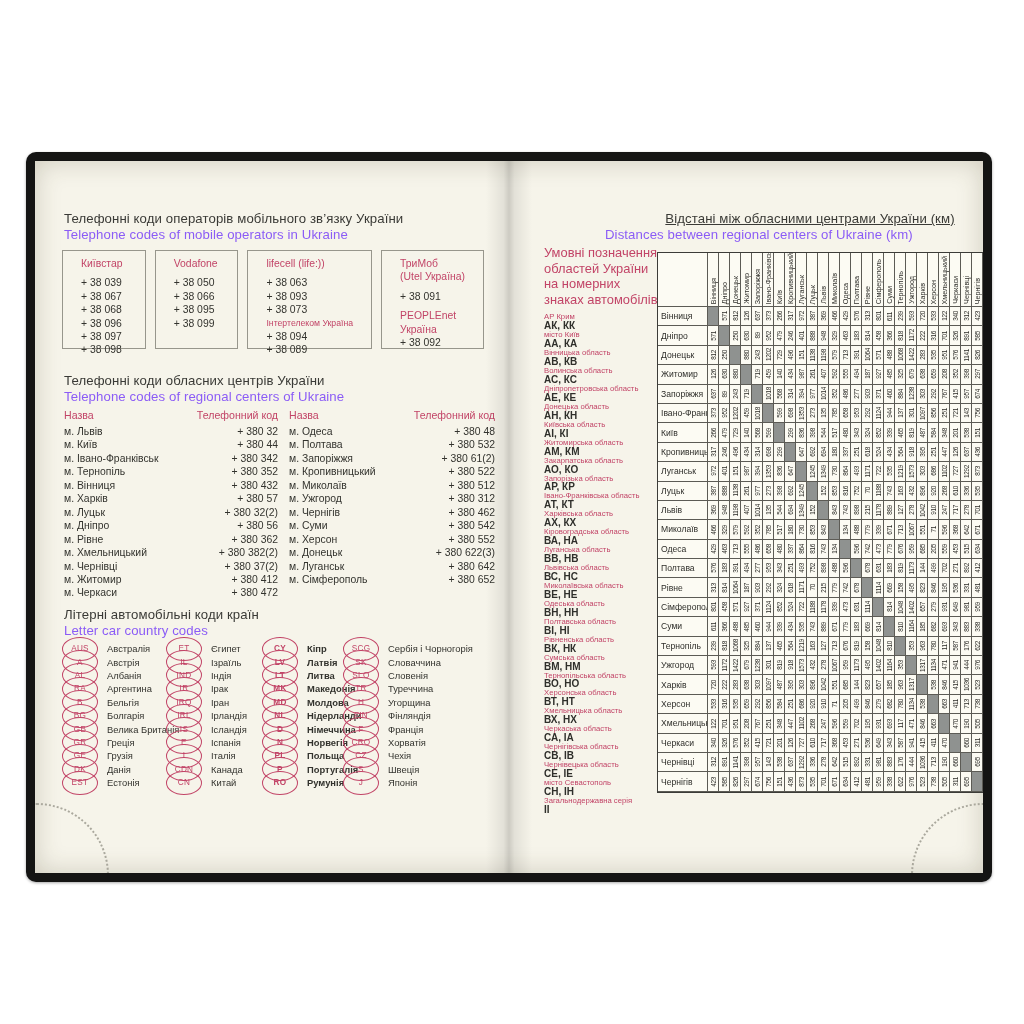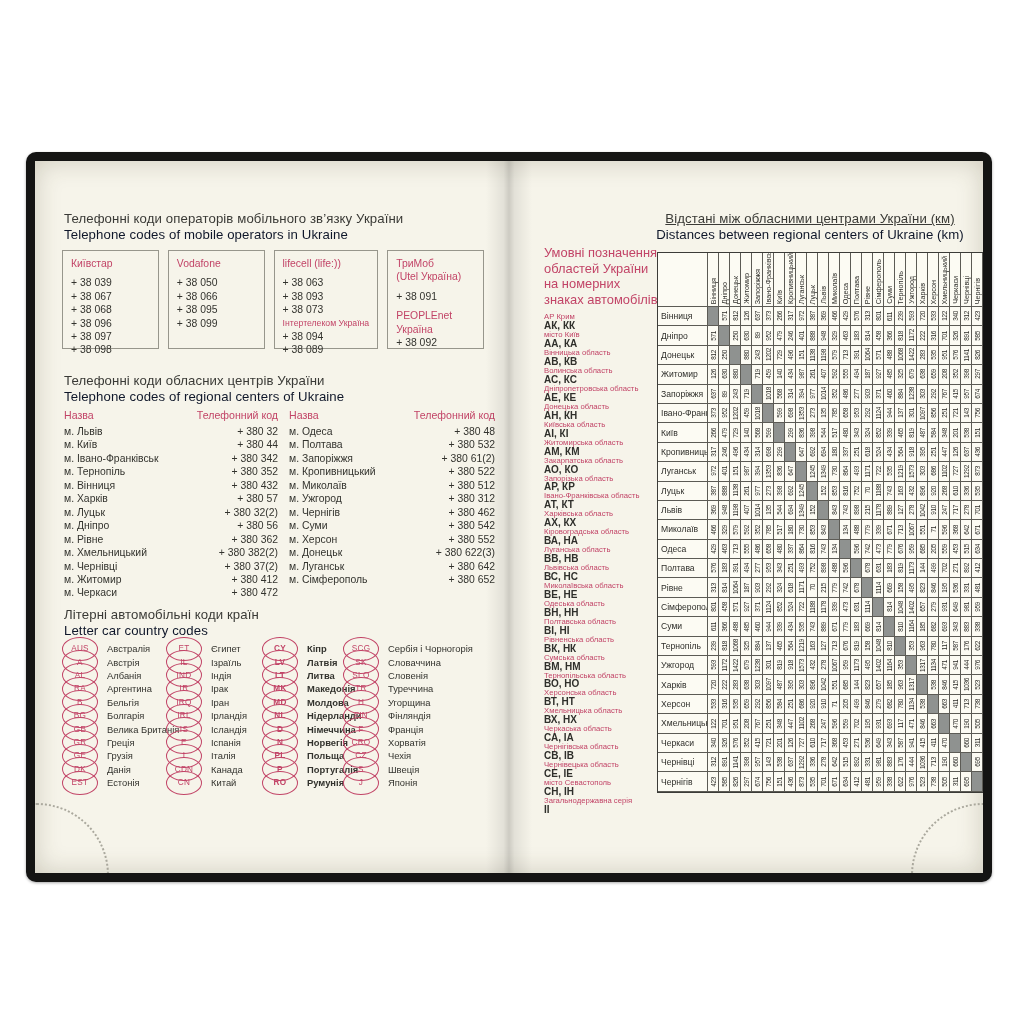--- a/index.html
+++ b/index.html
@@ -7,26 +7,26 @@
   .book{position:absolute;left:26px;top:152px;width:966px;height:730px;
     background:#141413;border-radius:10px;box-shadow:0 1px 3px rgba(0,0,0,.35);}
   .spread{position:absolute;left:9px;top:9px;right:9px;bottom:9px;background:#f6f4ea;
     overflow:hidden;box-shadow:inset 0 0 26px rgba(70,60,30,.22);}
   .spine{position:absolute;left:50%;top:0;width:46px;height:100%;transform:translateX(-50%);
     background:linear-gradient(90deg,rgba(0,0,0,0) 0%,rgba(0,0,0,.08) 38%,rgba(0,0,0,.17) 50%,rgba(0,0,0,.08) 62%,rgba(0,0,0,0) 100%);}
   .arc{position:absolute;width:140px;height:140px;border:2px dotted #aaa89d;border-radius:50%;background:transparent;}
 
   
   .h-uk{color:#3a3a36;font-size:13.2px;letter-spacing:.1px;}
-  .h-en{color:#0f172a;font-size:13.2px;letter-spacing:.1px;}
+  .h-en{color:#8b5cf6;font-size:13.2px;letter-spacing:.1px;}
   .abs{position:absolute;}
 
   
   #operator-boxes{position:absolute;left:27px;top:89px;width:422px;height:99px;display:flex;gap:9px;}
-  .op-box{flex:1;border:1px solid #97968c;padding:6px 8px;box-sizing:border-box;}
+  .op-box{flex:1;border:1px solid #97968c;padding:6px 18px;box-sizing:border-box;}
   .op-line{font-size:10.4px;line-height:13.4px;color:#33332e;white-space:nowrap;}
   .op-line.red{color:#c24467;}
   .op-line.small{font-size:8.7px;}
   .op-gap{height:6px;}
 
   
   .reg-col{position:absolute;top:248px;}
   #reg-col-left{left:29px;width:214px;}
   #reg-col-right{left:254px;width:206px;}
   .reg-head{display:flex;justify-content:space-between;font-size:10.6px;color:#c24467;margin-bottom:4px;gap:28px;}
@@ -417,21 +417,21 @@
             <span class="car-name">Швеція</span>
           </div>
           <div class="car-row">
             <span class="car-badge">J</span>
             <span class="car-name">Японія</span>
           </div>
         </div>
       </div>
 
     <div class="abs h-uk" style="left:570px;top:50px;width:410px;text-align:center;text-decoration:underline;">Відстані між обласними центрами України (км)</div>
-    <div class="abs h-en" style="left:570px;top:66px;width:410px;text-align:center;">Distances between regional centers of Ukraine (km)</div>
+    <div class="abs h-en" style="left:570px;top:66px;width:410px;">Distances between regional centers of Ukraine (km)</div>
 
     <div id="legend">
       <div id="legend-title">Умовні позначення областей України на номерних знаках автомобілів</div>
       <div id="legend-items">
           <div class="lg-item">
             <div class="lg-region">АР Крим</div>
             <div class="lg-codes">АК, КК</div>
           </div>
           <div class="lg-item">
             <div class="lg-region">місто Київ</div>

